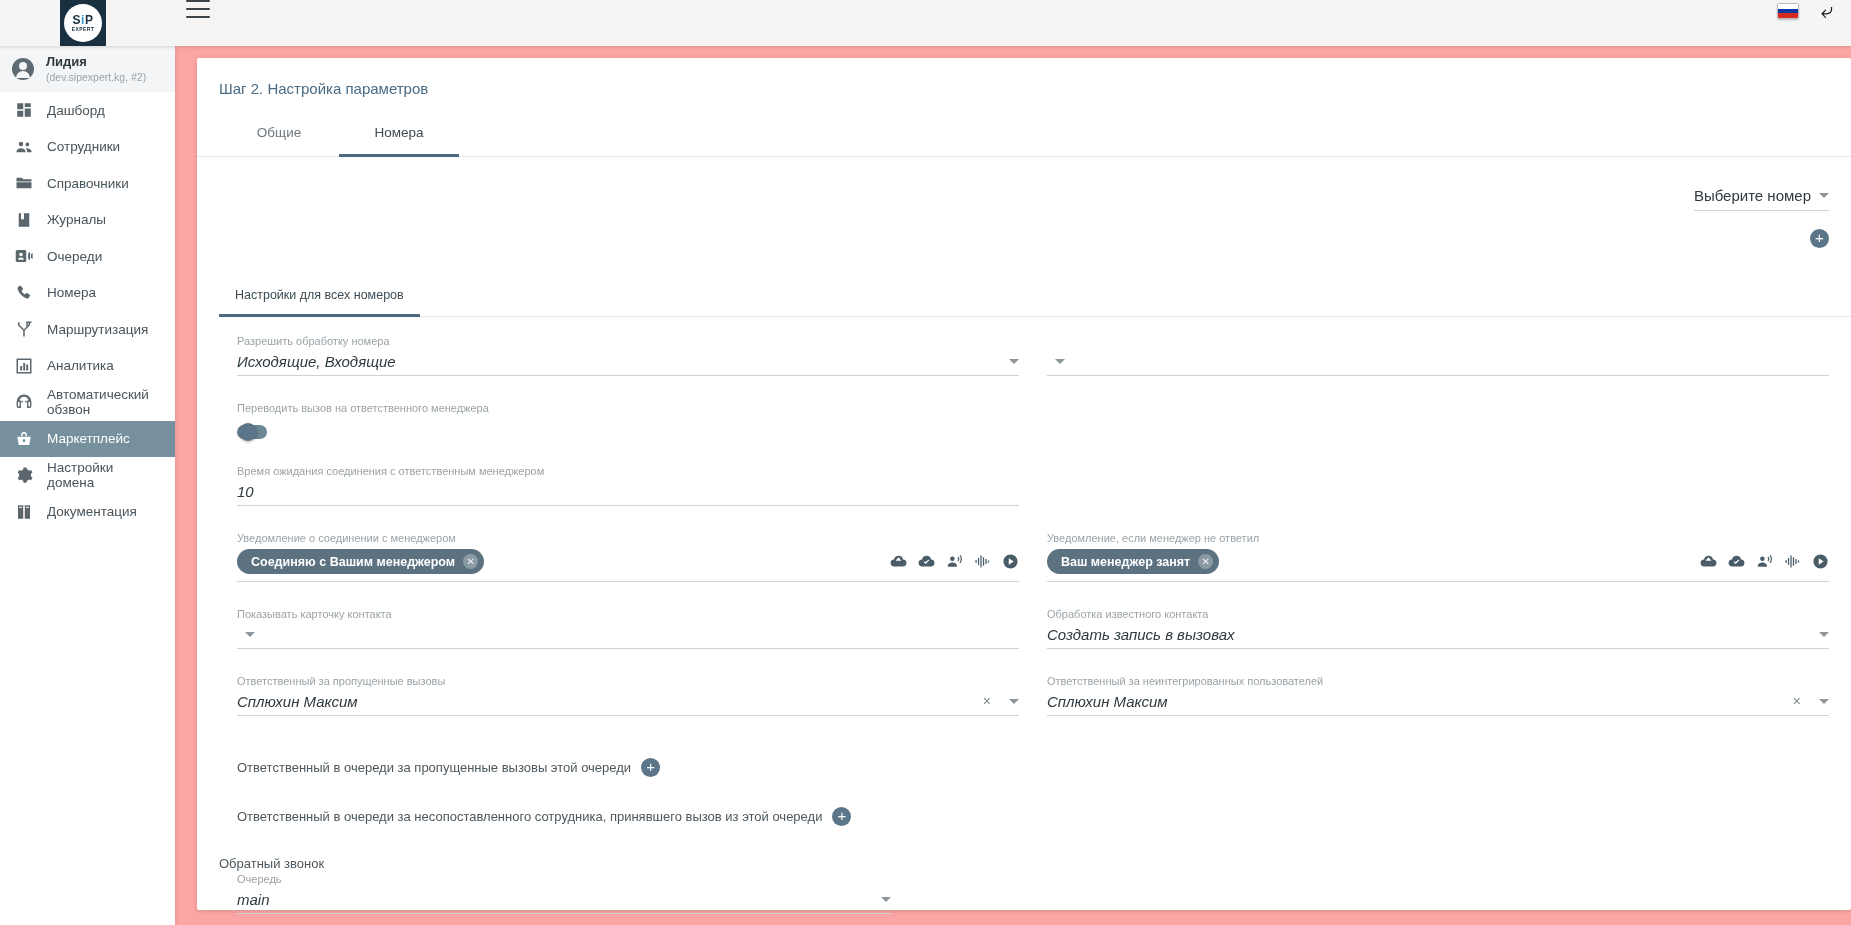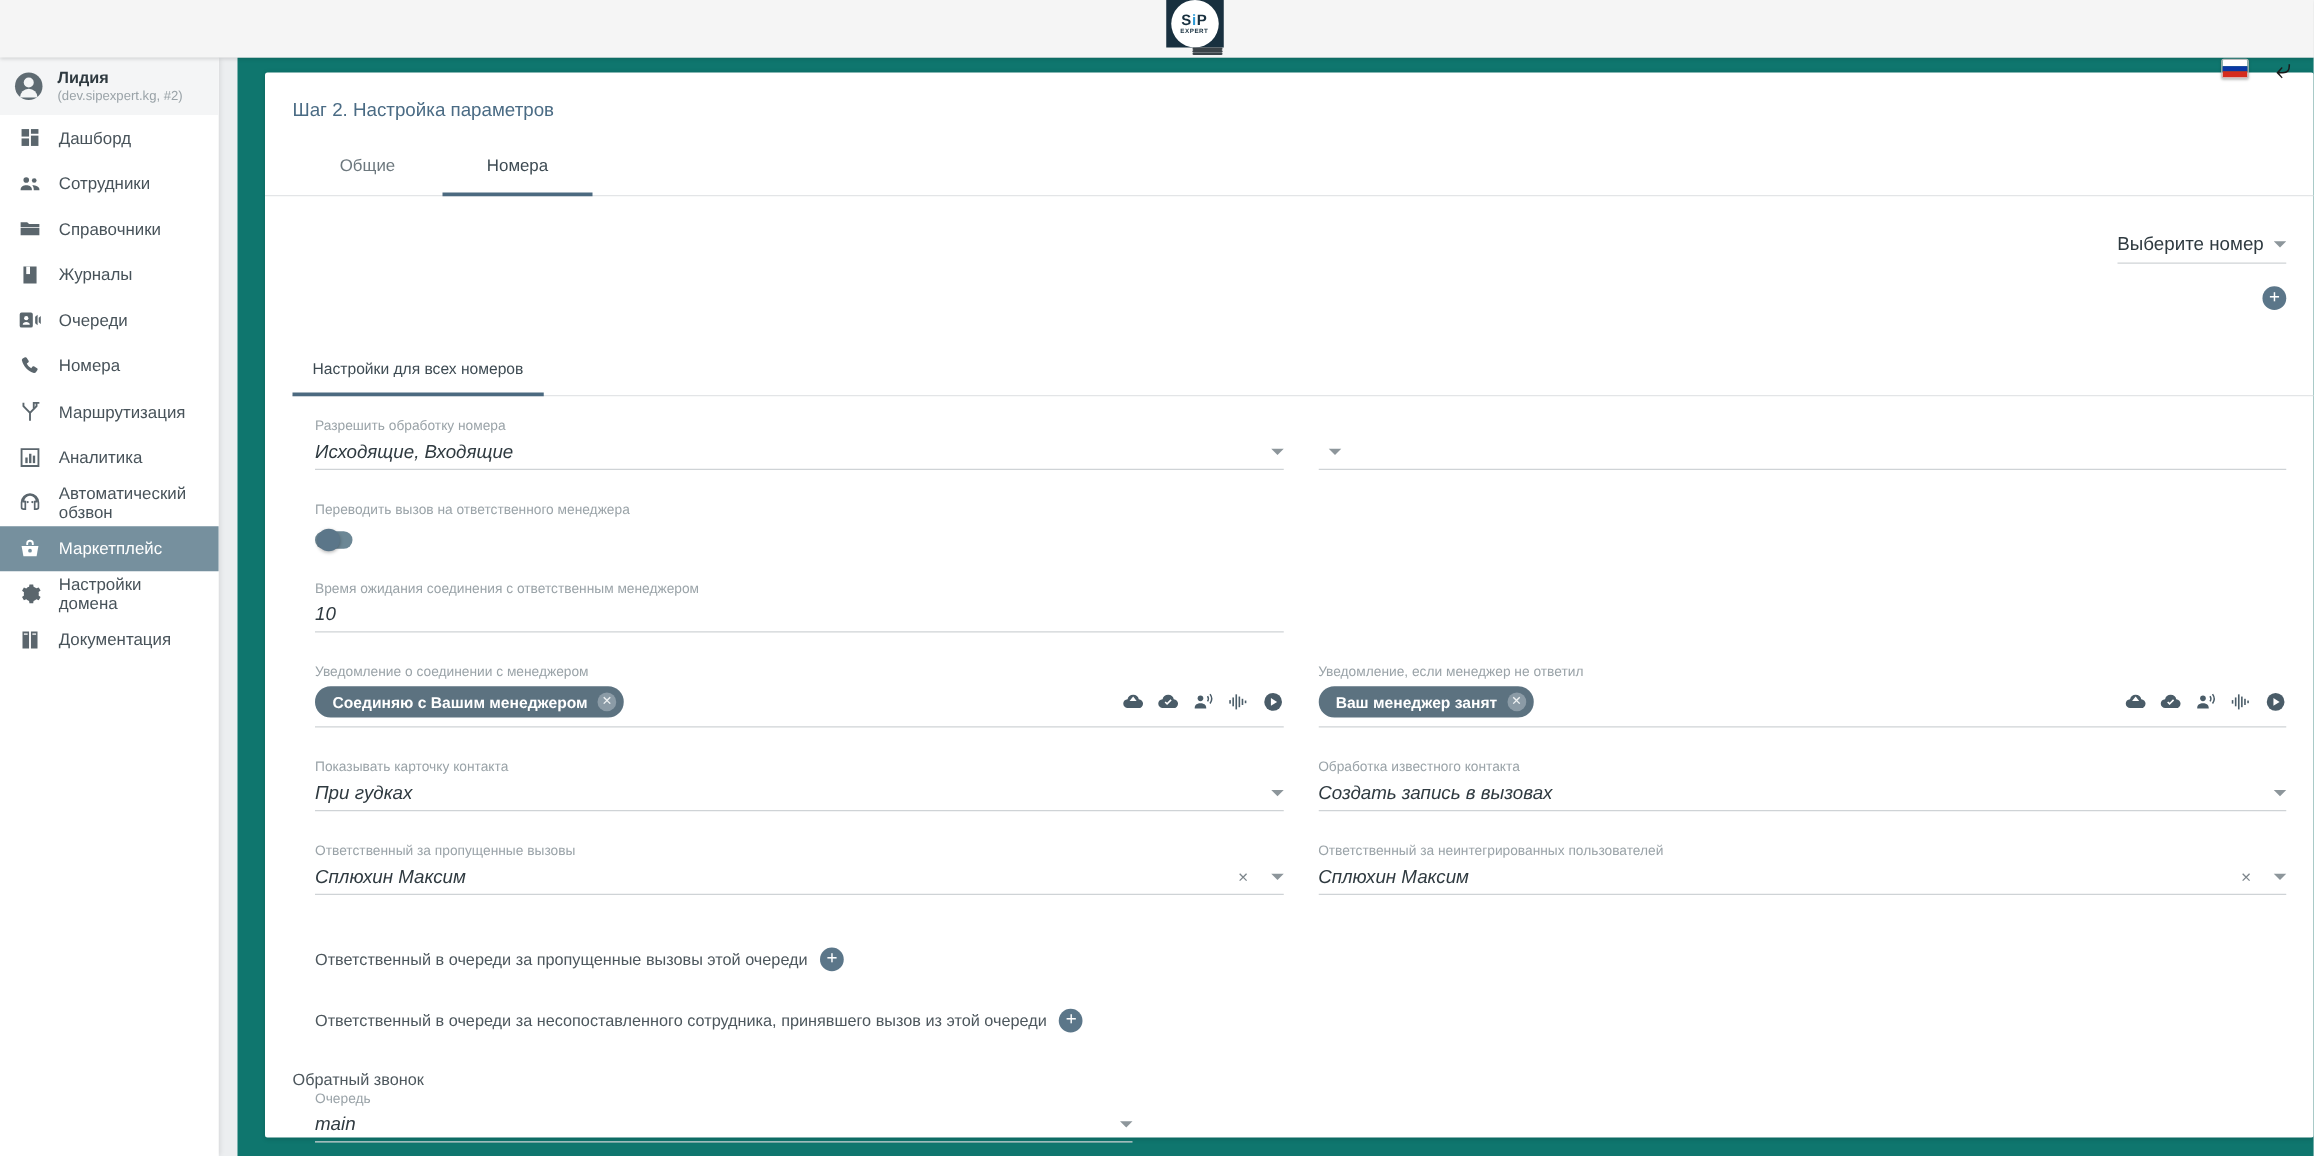--- a/index.html
+++ b/index.html
@@ -10,24 +10,23 @@
     background: #ffffff;
     font-family: "Liberation Sans", "DejaVu Sans", sans-serif;
     color: #303a40;
   }
   .app { position: relative; width: 1851px; height: 925px; background:#eceef0; }
 
   
   .topbar {
     position: absolute; top: 0; left: 0; right: 0; height: 46px;
     background: #f5f5f5;
-    display: flex; align-items: center;
+    display: flex; align-items: flex-start;
     box-shadow: 0 1px 3px rgba(0,0,0,.14);
     z-index: 20;
-    flex-direction: column;
   }
   .logo-box {
     width: 46px; height: 46px; margin-left: 60px;
     background: #18303f;
     display:flex; align-items:center; justify-content:center;
   }
   .logo-circle {
     width: 38px; height: 38px; border-radius: 50%;
     background:#fff; display:flex; flex-direction:column;
     align-items:center; justify-content:center; line-height: 1;
@@ -84,21 +83,21 @@
     color:#48535a; font-size:13.5px;
   }
   .nav-item .ic { width:19px; height:19px; flex:none; display:flex; align-items:center; justify-content:center; }
   .nav-item svg { width:18px; height:18px; fill:#5b666d; }
   .nav-item.active { background:#76909e; color:#ffffff; }
   .nav-item.active svg { fill:#ffffff; }
 
   
   .content {
     position:absolute; top:46px; left:175px; right:0; bottom:0;
-    background:#0f766e; overflow:hidden;margin-left:15px;
+    background:#fca5a5; overflow:hidden;
   }
   .card {
     position:absolute; left: 22px; right: 0px; top: 12px;
     background:#fff; border-radius:2px;
     box-shadow: 0 1px 4px rgba(0,0,0,.16);
     padding: 0 0 0 0;
     height: 852px;
   }
   .step-title {
     color:#4a6b84; font-size:15px; padding: 22px 0 0 22px;
@@ -497,21 +496,20 @@
                   <circle cx="12" cy="12" r="10"></circle>
                   <path d="M9.5 7.5l7 4.5-7 4.5z" fill="#ffffff"></path>
                 </svg>
             </span>
           </div>
         </div>
 
         <div class="fld">
           <span class="lbl">Показывать карточку контакта</span>
           <div class="underline">
-            <span class="val">При гудках</span>
             <span class="caret"></span>
           </div>
         </div>
 
         <div class="fld">
           <span class="lbl">Обработка известного контакта</span>
           <div class="underline">
             <span class="val">Создать запись в вызовах</span>
             <span class="caret"></span>
           </div>

